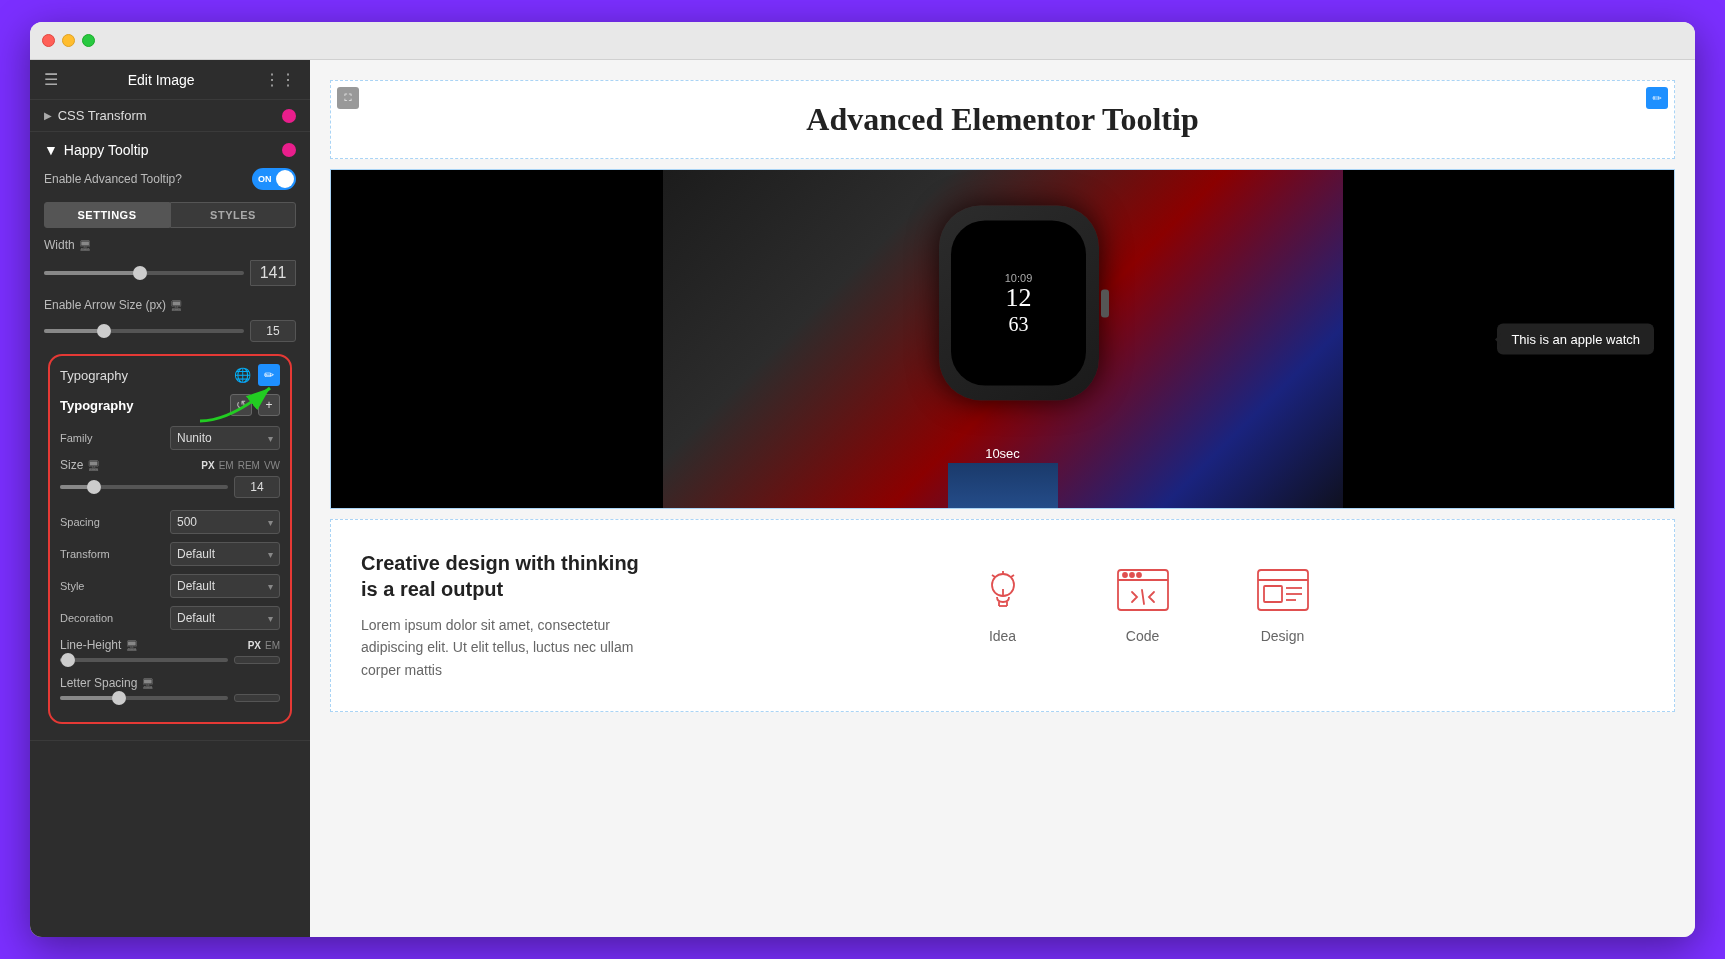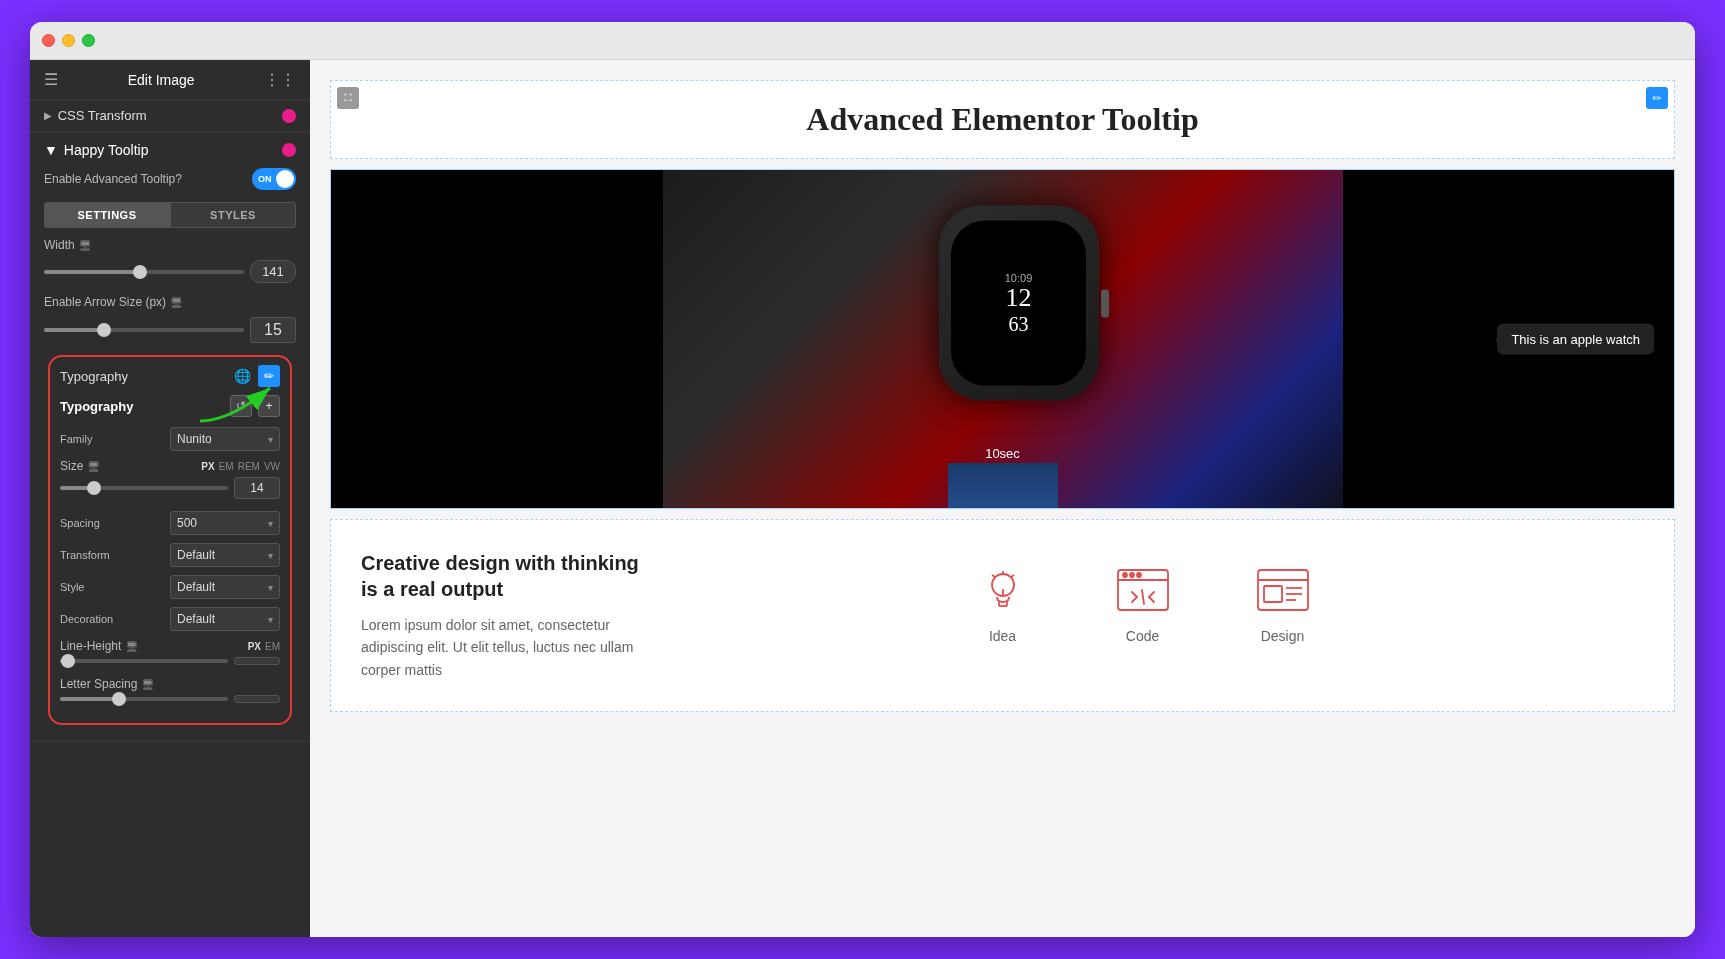--- a/index.html
+++ b/index.html
@@ -625,35 +625,35 @@
           <div class="control-label">
             <span>Width</span>
             <span class="monitor-icon">🖥</span>
           </div>
         </div>
         <div class="slider-with-input">
           <div class="slider-track">
             <div class="slider-fill" style="width:48%"></div>
             <div class="slider-thumb" style="left:48%"></div>
           </div>
-          <input class="num-input" type="text" value="141" style="background: rgb(58, 58, 58); border: 1px solid rgb(85, 85, 85); color: rgb(221, 221, 221); font-size: 13px; text-align: center; padding: 3px; border-radius: 10px; width: 46px;">
+          <input class="num-input" type="text" value="141" style="background: rgb(58, 58, 58); border: 1px solid rgb(85, 85, 85); color: rgb(221, 221, 221); font-size: 16px; text-align: center; padding: 3px; border-radius: 1px; width: 46px;">
         </div>
 
         <div class="control-row">
           <div class="control-label">
             <span>Enable Arrow Size (px)</span>
             <span class="monitor-icon">🖥</span>
           </div>
         </div>
         <div class="slider-with-input">
           <div class="slider-track">
             <div class="slider-fill" style="width:30%"></div>
             <div class="slider-thumb" style="left:30%"></div>
           </div>
-          <input class="num-input" type="text" value="15" style="background: rgb(58, 58, 58); border: 1px solid rgb(85, 85, 85); color: rgb(221, 221, 221); font-size: 16px; text-align: center; padding: 3px; border-radius: 3px; width: 46px;">
+          <input class="num-input" type="text" value="15" style="background: rgb(58, 58, 58); border: 1px solid rgb(85, 85, 85); color: rgb(221, 221, 221); font-size: 12px; text-align: center; padding: 3px; border-radius: 3px; width: 46px;">
         </div>
 
         <div class="red-border-section">
 
           <div class="typography-header">
             <div class="typography-title">
               <span>Typography</span>
             </div>
             <div class="typography-icons">
               <span class="glob-icon">🌐</span>

